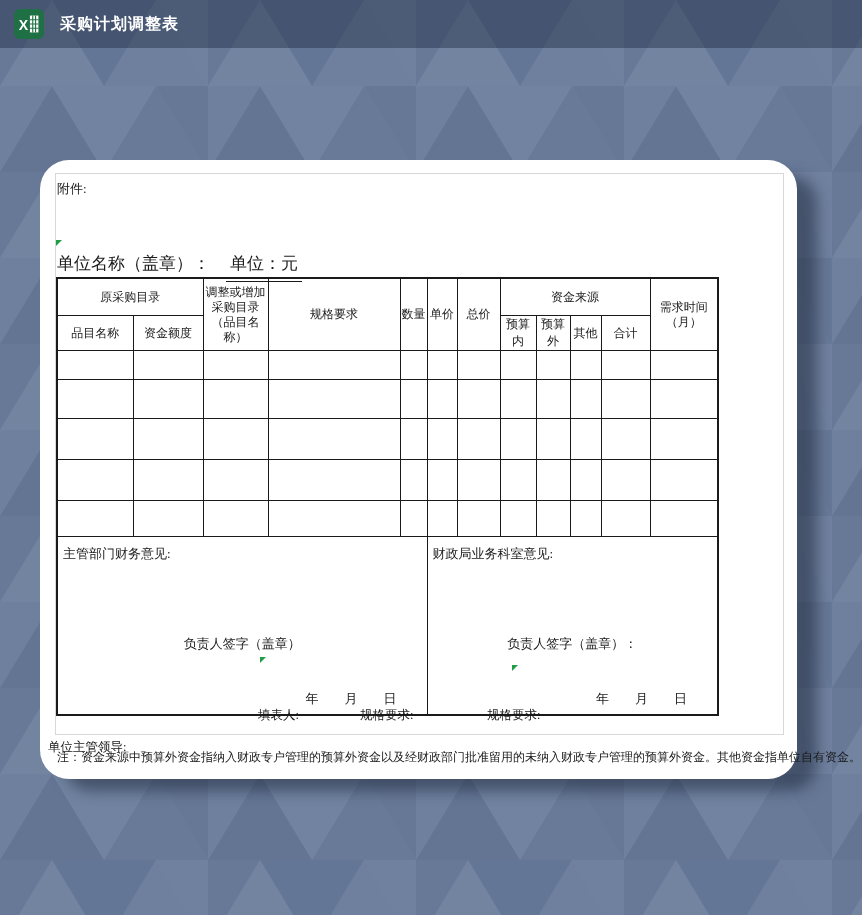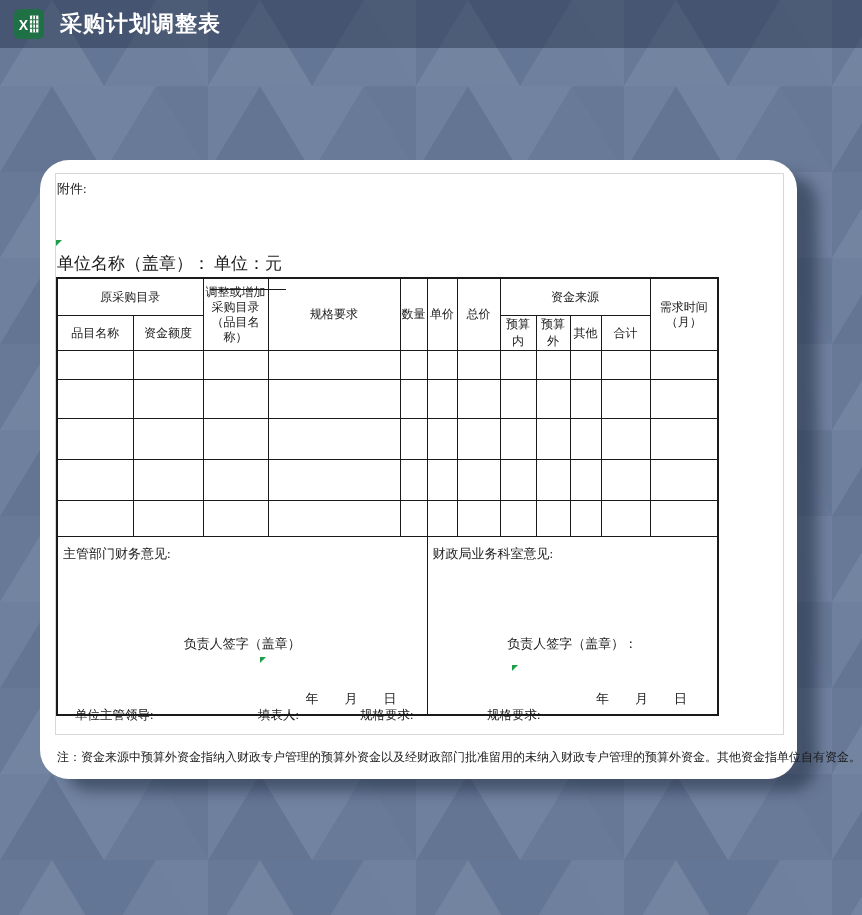--- a/index.html
+++ b/index.html
@@ -11,21 +11,21 @@
   }
   .bg-svg{position:absolute;left:0;top:0;z-index:0;}
   
   .topbar{
     position:absolute;left:0;top:0;width:862px;height:48px;
     background:rgba(27,38,62,0.42);z-index:3;
     display:flex;align-items:center;
   }
   .topbar .xicon{margin-left:14px;width:30px;height:30px;flex:0 0 auto;}
   .topbar .wtitle{
-    margin-left:16px;color:#ffffff;font-size:22px;font-weight:bold;
+    margin-left:16px;color:#ffffff;font-size:16px;font-weight:bold;
     font-family:"Liberation Sans","DejaVu Sans",sans-serif;letter-spacing:1px;
   }
   
   .page{
     position:absolute;left:40px;top:160px;width:757px;height:619px;
     background:#ffffff;z-index:2;
     box-shadow:22px 14px 14px -2px rgba(25,35,55,0.50);
     border-radius:29px;
   }
   .print-bound{
@@ -34,21 +34,21 @@
   }
   .attach{position:absolute;left:17px;top:20px;font-size:13px;}
   .doctitle{
     position:absolute;left:17px;top:44px;width:661px;text-align:center;
     font-size:21px;font-weight:bold;letter-spacing:1px;
   }
   .unitrow{
     position:absolute;left:17px;top:92px;width:661px;
     display:flex;justify-content:flex-start;font-size:17px;
   }
-  .unitrow .u-right{border-bottom:1px solid #1a1a1a;padding:0 4px 14px 4px;}
+  .unitrow .u-right{border-bottom:1px solid #1a1a1a;padding:0 4px 6px 4px;margin-left:16px;}
   
   table.form{
     position:absolute;left:16px;top:117px;
     border-collapse:collapse;table-layout:fixed;width:661px;
     border:2px solid #1a1a1a;
   }
   table.form td{
     border:1px solid #1a1a1a;text-align:center;vertical-align:middle;
     font-size:12px;padding:0;overflow:hidden;
   }
@@ -67,21 +67,21 @@
   .op-date{position:absolute;bottom:6px;right:30px;font-size:13px;white-space:nowrap;}
   .cmt{
     position:absolute;width:0;height:0;
     border-left:6px solid #1f9e47;border-bottom:6px solid transparent;
   }
   .cmt-page{left:16px;top:80px;}
   .cmt-l{left:202px;top:120px;}
   .cmt-r{left:84px;top:128px;}
   .footerline{position:absolute;left:0;top:547px;width:757px;height:18px;font-size:12.5px;}
   .footerline span{position:absolute;white-space:nowrap;}
-  .f1{left:35px;} .f2{left:218px;} .f3{left:320px;} .f4{left:447px;}
+  .f1{left:8px;margin-top:32px;} .f2{left:218px;} .f3{left:320px;} .f4{left:447px;}
   .note{
     position:absolute;left:17px;top:589px;width:724px;
     font-size:12px;white-space:nowrap;
   }
 </style>
 </head>
 <body>
 
 <svg class="bg-svg" width="862" height="915">
   <defs>

